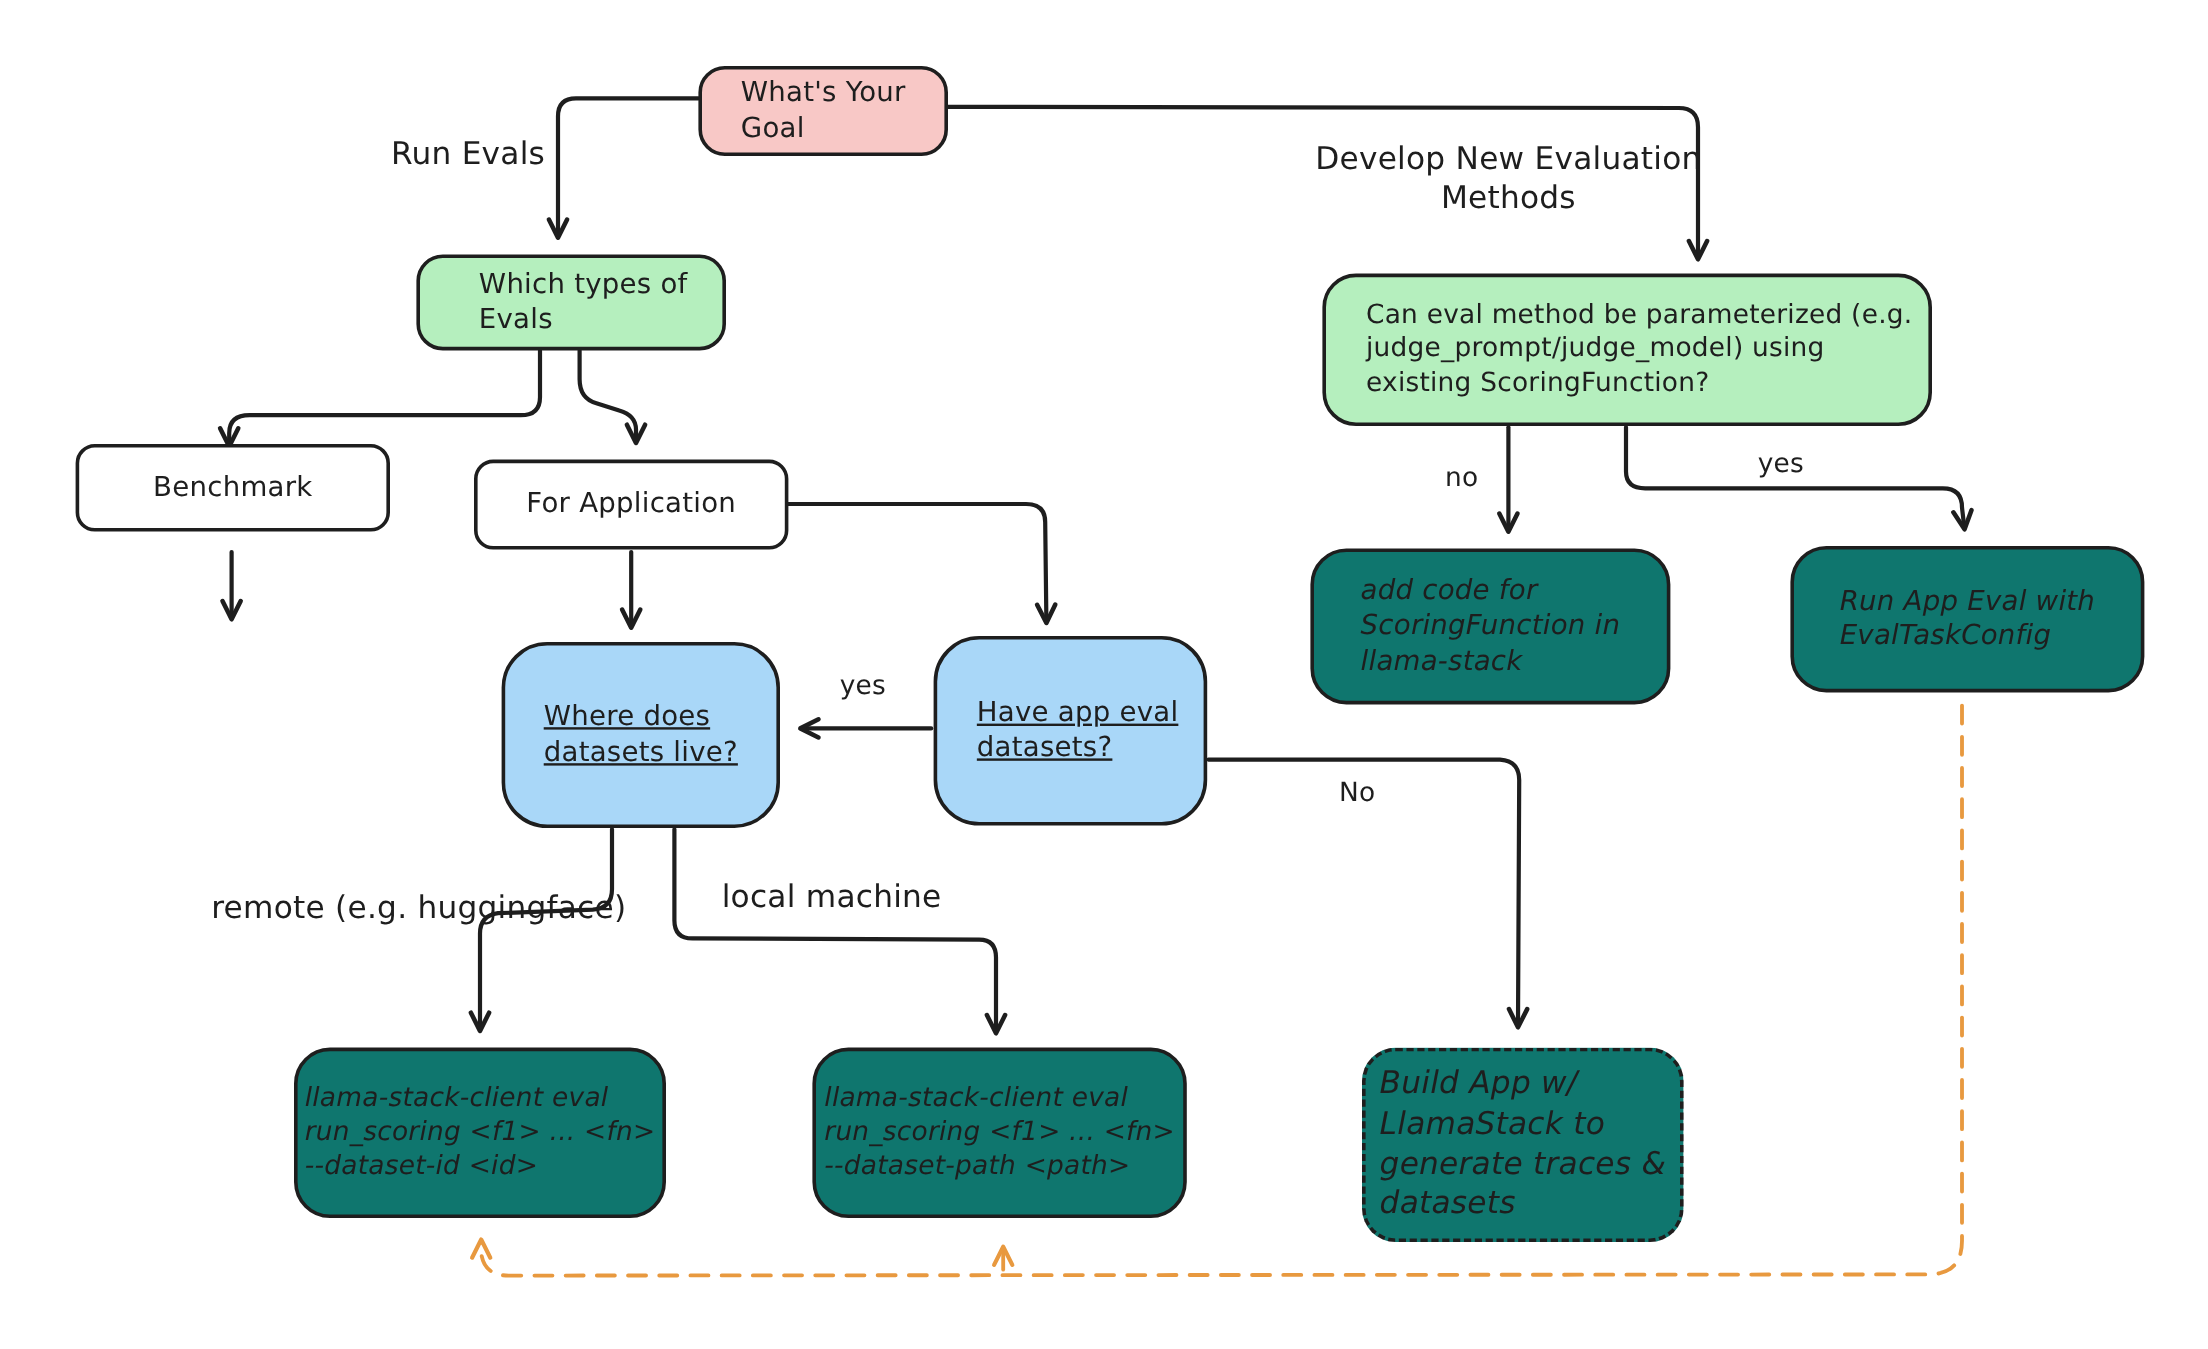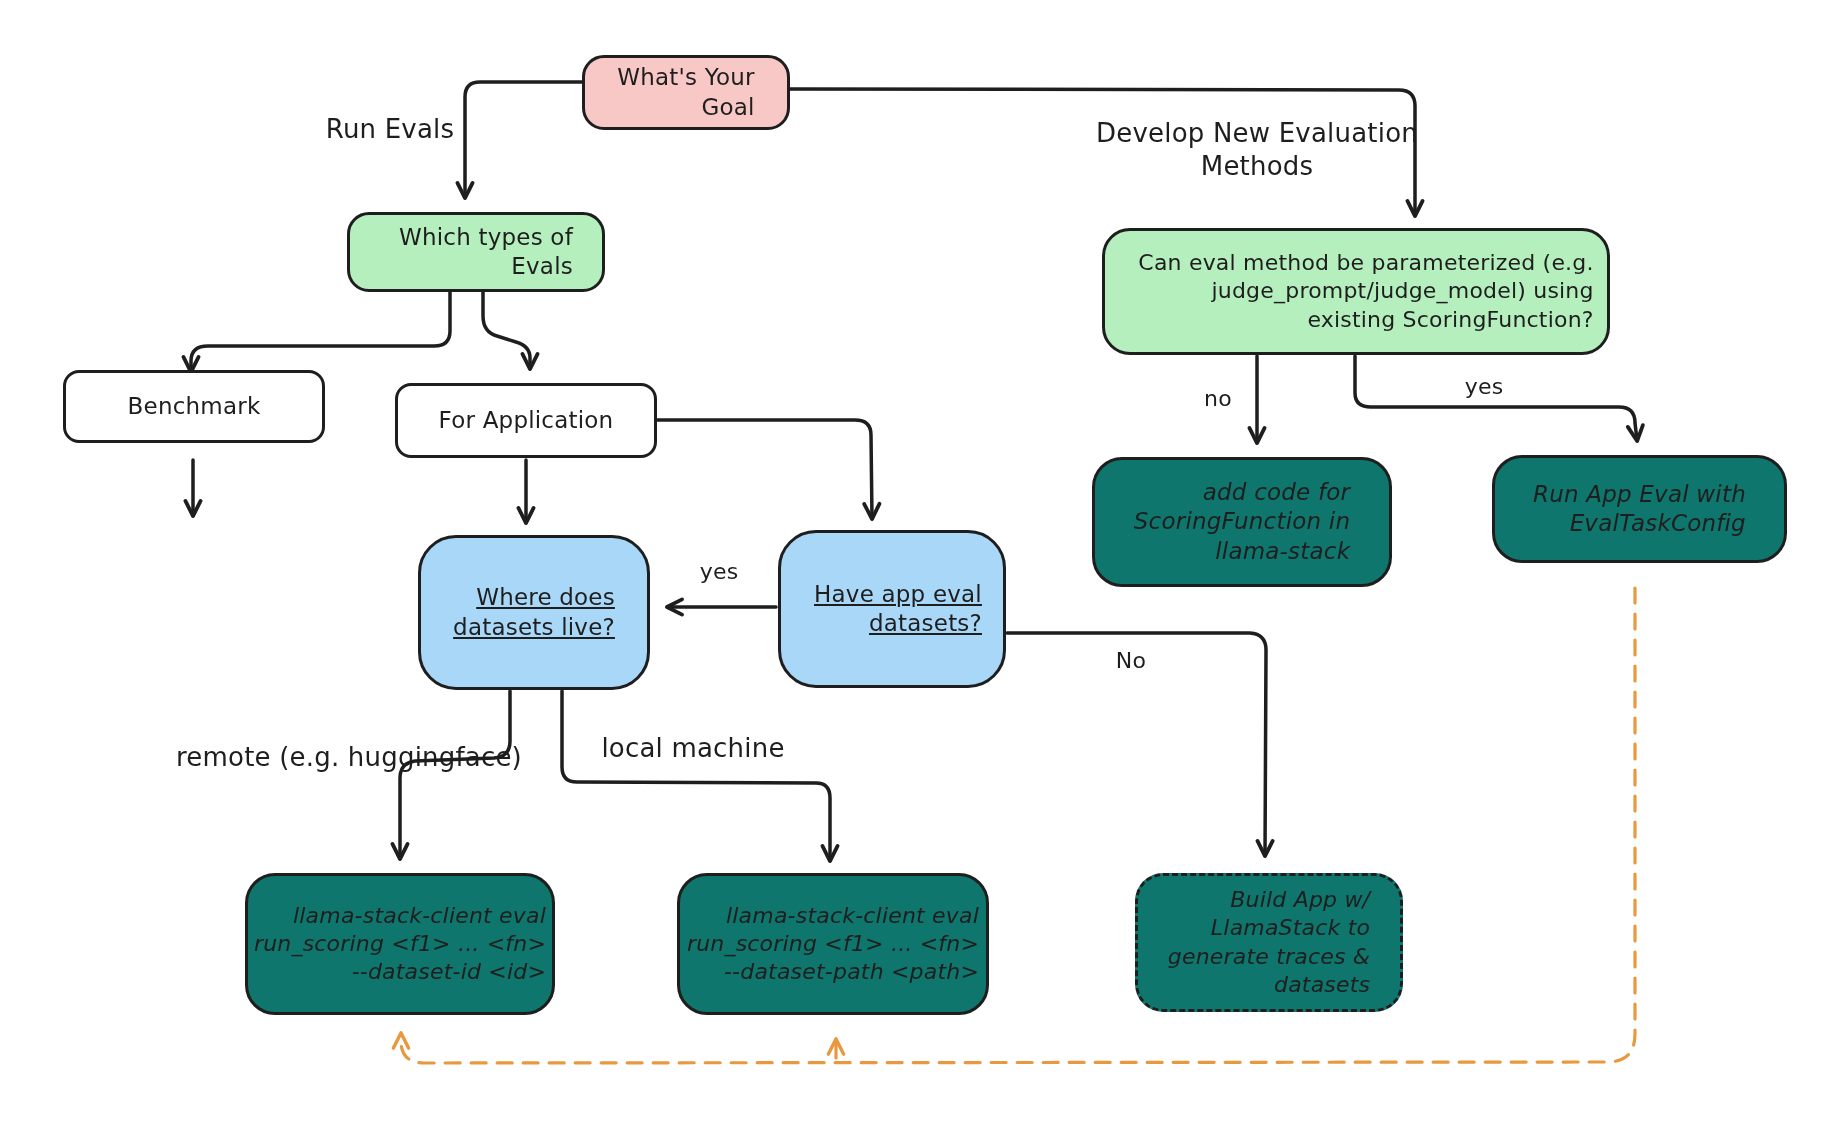--- a/index.html
+++ b/index.html
@@ -6,44 +6,44 @@
   body{
     width:1840px;height:1124px;position:relative;overflow:hidden;
     background:#ffffff;
     font-family:"DejaVu Sans","Liberation Sans",sans-serif;
     color:#1e1e1e;
   }
   #canvas{position:absolute;inset:0;width:1840px;height:1124px;}
   svg#edges{position:absolute;left:0;top:0;width:1840px;height:1124px;pointer-events:none;}
   .node{
     position:absolute;display:flex;align-items:center;justify-content:center;
-    text-align:right;border:3.5px solid #1e1e1e;box-sizing:border-box;
+    text-align:left;border:3.5px solid #1e1e1e;box-sizing:border-box;
     font-size:23px;line-height:1.28;letter-spacing:.2px;
   }
   .node span{white-space:pre-line;}
   .pink  {background:#f8c8c6;border-radius:22px;}
   .green {background:#b5efbe;border-radius:22px;padding-left:20px;}
   .white {background:#ffffff;border-radius:16px;}
   .yellow{background:#0f766e;border-radius:30px;font-style:italic;}
   .blue  {background:#a9d7f8;border-radius:38px;text-decoration:underline;}
   .dashed{border-style:dashed;}
 
   .n-goal      {left:582px;top:55px;width:208px;height:75px;}
   .n-which     {left:347px;top:212px;width:258px;height:80px;}
   .n-param     {left:1102px;top:228px;width:508px;height:127px;border-radius:28px;font-size:22px;}
   .n-benchmark {left:63px;top:370px;width:262px;height:73px;}
   .n-forapp    {left:395px;top:383px;width:262px;height:75px;}
   .n-runbench  {left:68px;top:533px;width:250px;height:157px;}
   .n-where     {left:418px;top:535px;width:232px;height:155px;}
   .n-have      {left:778px;top:530px;width:228px;height:158px;padding-left:12px;}
   .n-addcode   {left:1092px;top:457px;width:300px;height:130px;}
-  .n-runapp    {left:1492px;top:455px;width:295px;height:108px;}
+  .n-runapp    {left:1492px;top:455px;width:295px;height:122px;}
   .n-scoreid   {left:245px;top:873px;width:310px;height:142px;font-size:22px;}
   .n-scorepath {left:677px;top:873px;width:312px;height:142px;font-size:22px;}
-  .n-buildapp  {left:1135px;top:873px;width:268px;height:139px;border-radius:28px;font-size:22px;}
+  .n-buildapp  {left:1135px;top:873px;width:268px;height:162px;border-radius:28px;font-size:26px;}
 
   .elabel{
     position:absolute;transform:translate(-50%,-50%);
     white-space:pre-line;text-align:center;
     font-size:26px;line-height:1.25;letter-spacing:.2px;
   }
   .l-runevals{left:390px;top:129px;}
   .l-develop {left:1257px;top:149px;}
   .l-no      {left:1218px;top:399px;font-size:22px;}
   .l-yesright{left:1484px;top:387px;font-size:22px;}

